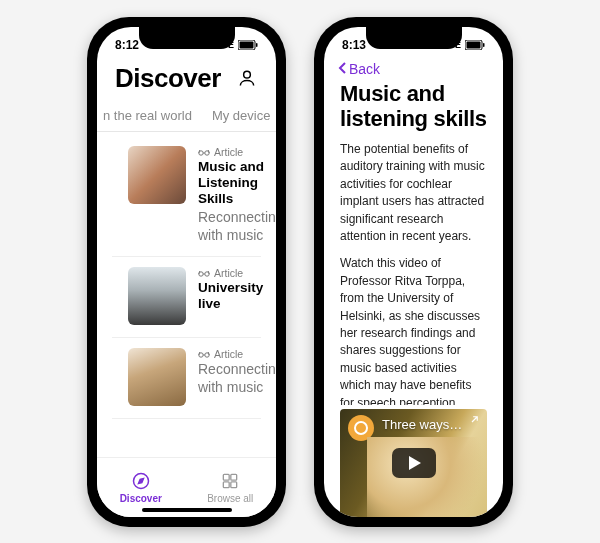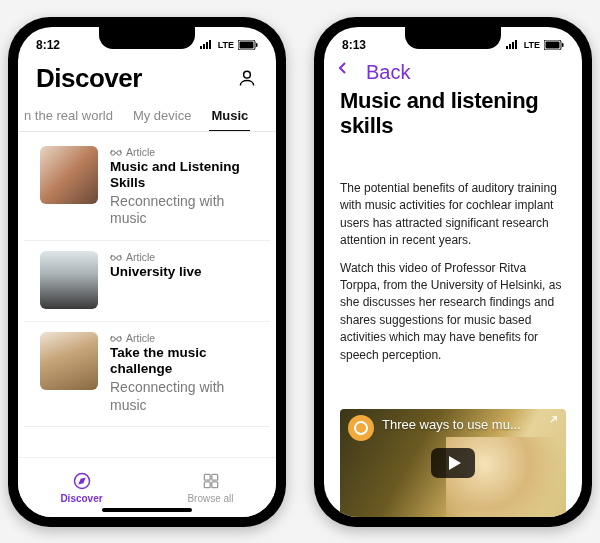--- a/index.html
+++ b/index.html
@@ -4,21 +4,21 @@
 <style>
   * { box-sizing: border-box; margin: 0; padding: 0; }
   body {
     width: 600px; height: 543px;
     background: #f4f4f4;
     font-family: -apple-system, BlinkMacSystemFont, "Segoe UI", Arial, sans-serif;
     display: flex; justify-content: center; align-items: center; gap: 28px;
     -webkit-font-smoothing: antialiased;
   }
   .phone {
-    width: 278px; height: 510px;
+    width: 199px; height: 510px;
     background: #000;
     border-radius: 42px;
     padding: 10px;
     position: relative;
     box-shadow: 0 4px 14px rgba(0,0,0,.25);
   }
   .screen {
     width: 100%; height: 100%;
     background: #fff;
     border-radius: 34px;
@@ -43,21 +43,21 @@
   .header-row { display:flex; align-items:center; justify-content:space-between; padding: 4px 18px 2px; }
   h1.discover { font-size:26px; font-weight:700; letter-spacing:-.5px; }
   .profile-icon { width:22px; height:22px; display:flex; align-items:center; justify-content:center; }
 
   .tabs { display:flex; padding: 6px 0 0 0; border-bottom:1px solid #e6e6e6; font-size:13px; color:#8a8a8a; overflow:hidden; white-space:nowrap;}
   .tab { padding: 6px 10px 8px; position:relative; }
   .tab:first-child { padding-left: 6px; }
   .tab.active { color:#111; font-weight:600; }
   .tab.active::after { content:""; position:absolute; left:8px; right:8px; bottom:-1px; height:2px; background:#111; }
 
-  .articles { flex:1; overflow:hidden; padding: 4px 6px 0; }
+  .articles { flex:1; overflow:hidden; padding: 4px 15px 0; }
   .article { display:flex; padding:10px 16px 12px; border-bottom:1px solid #eee; gap:12px; }
   .thumb { width:58px; height:58px; border-radius:6px; flex-shrink:0; background:#ccc; }
   .article-meta{font-size:10.5px; color:#7a7a7a; display:flex; align-items:center; gap:4px; margin-bottom:1px;}
   .article-title{font-size:13.5px; font-weight:700; line-height:1.2; margin-bottom:2px;}
   .article-sub{font-size:14px; color:#7a7a7a; line-height:1.25;}
 
   .bottombar {
     border-top:1px solid #eee; height:60px;
     display:flex; justify-content:space-around; align-items:center;
     background:#fff;
@@ -67,24 +67,24 @@
   .nav-icon{width:20px;height:20px;display:flex;align-items:center;justify-content:center;}
   .home-indicator{position:absolute; bottom:5px; left:50%; transform:translateX(-50%); width:90px; height:4px; background:#000; border-radius:3px;}
 
   
   .t1{background:linear-gradient(135deg,#e8d5c4 0%, #b87d5a 50%, #6b4a3a 100%);}
   .t2{background:linear-gradient(180deg,#dfe6ea 0%,#a9b2b6 40%,#3a3a3a 100%);}
   .t3{background:linear-gradient(160deg,#f0e4d4 0%,#c7a67b 40%,#8a6a42 100%);}
 
   
   .backrow{ padding: 2px 14px 2px; }
-  .backlink{ color:#7b2fd6; font-size:20px; display:flex; gap:18px;}
+  .backlink{ color:#7b2fd6; font-size:14px; display:flex; gap:1px;}
   .det-title{ font-size:22px; font-weight:800; line-height:1.15; padding: 2px 16px 10px; letter-spacing:-.3px;}
   .det-sub{ font-size:13.5px; font-weight:700; padding: 2px 16px 6px; }
-  .det-body{ flex:1; overflow:hidden; padding:0 16px; font-size:12px; line-height:1.45; color:#222;margin-top:32px;}
+  .det-body{ flex:1; overflow:hidden; padding:0 16px; font-size:12px; line-height:1.45; color:#222;}
   .det-body p{ margin-bottom:10px; }
 
   .video{margin:4px 16px 0; height:108px; background:linear-gradient(120deg,#3a3519 0%,#6b5a22 35%,#c7a85a 60%,#e6d39a 70%,#d8c27e 100%); border-radius:4px; position:relative; overflow:hidden;}
   .video-title{position:absolute; top:8px; left:42px; right:24px; color:#fff; font-size:13px; font-weight:500; white-space:nowrap; overflow:hidden; text-overflow:ellipsis; text-shadow:0 1px 2px rgba(0,0,0,.4);}
   .brandspot{position:absolute; top:6px; left:8px; width:26px; height:26px; border-radius:50%; background:#f2a83b; display:flex;align-items:center;justify-content:center;}
   .brandspot::after{content:""; width:10px;height:10px; border:2px solid #fff; border-radius:50%;}
   .playbtn{position:absolute; top:50%; left:50%; transform:translate(-50%,-50%); width:44px;height:30px; background:rgba(0,0,0,.75); border-radius:7px; display:flex;align-items:center;justify-content:center;}
   .playbtn::after{content:""; border-left:12px solid #fff; border-top:7px solid transparent; border-bottom:7px solid transparent; margin-left:3px;}
   .violin{position:absolute; right:-10px; bottom:-10px; width:130px; height:90px; background:radial-gradient(circle at 30% 30%, #f4e2b8 0%, #d9b87a 40%, transparent 70%);}
   .corner{position:absolute; top:4px; right:6px; width:18px;height:18px; display:flex;align-items:center;justify-content:center;}
@@ -176,21 +176,20 @@
           <div class="article-meta">
             <span class="glasses-icon">
                 <svg width="12" height="8" viewBox="0 0 12 8" fill="none" stroke="#7a7a7a" stroke-width="1">
                   <circle cx="3" cy="5" r="2.2"></circle>
                   <circle cx="9" cy="5" r="2.2"></circle>
                   <path d="M5.2 5h1.6M.8 5l1-3M11.2 5l-1-3"></path>
                 </svg>
               </span>
             <span>Article</span>
           </div>
-          <div class="article-title">Take the music challenge</div>
           <div class="article-sub">Reconnecting with music</div>
         </div>
       </div>
 
     </div>
 
     <div class="bottombar">
       <div class="nav-item active">
         <div class="nav-icon">
           <svg width="20" height="20" viewBox="0 0 24 24" fill="none" stroke="#7b2fd6" stroke-width="1.8">

